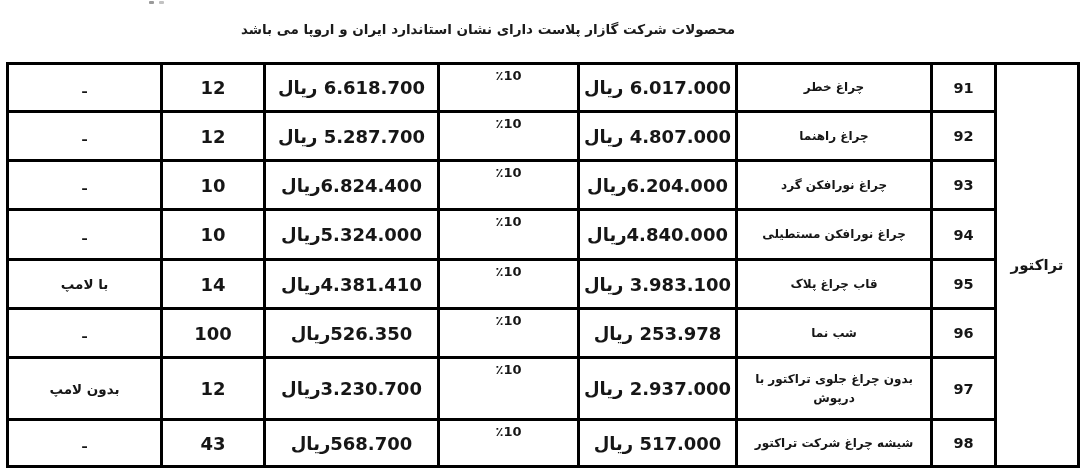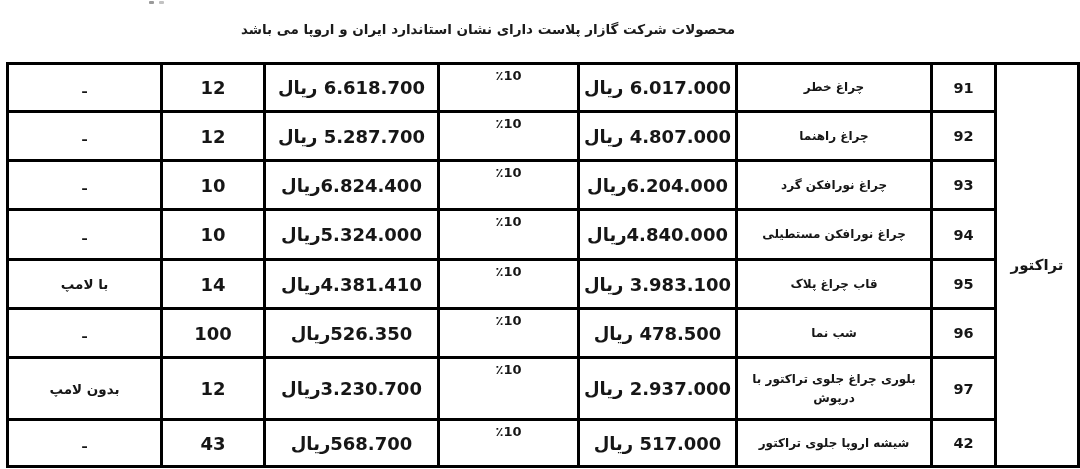--- a/index.html
+++ b/index.html
@@ -114,38 +114,38 @@
       <td class="name">قاب چراغ پلاک</td>
       <td class="price">3.983.100 ریال</td>
       <td class="vat"><span class="pct" dir="ltr">٪10</span></td>
       <td class="price">4.381.410ریال</td>
       <td class="qty">14</td>
       <td class="note">با لامپ</td>
     </tr>
     <tr>
       <td class="num">96</td>
       <td class="name">شب نما</td>
-      <td class="price">478.500 ریال</td>
+      <td class="price">253.978 ریال</td>
       <td class="vat"><span class="pct" dir="ltr">٪10</span></td>
       <td class="price">526.350ریال</td>
       <td class="qty">100</td>
       <td class="note">ـ</td>
     </tr>
     <tr>
       <td class="num">97</td>
-      <td class="name">بلوری چراغ جلوی تراکتور با درپوش</td>
+      <td class="name">بدون چراغ جلوی تراکتور با درپوش</td>
       <td class="price">2.937.000 ریال</td>
       <td class="vat"><span class="pct" dir="ltr">٪10</span></td>
       <td class="price">3.230.700ریال</td>
       <td class="qty">12</td>
       <td class="note">بدون لامپ</td>
     </tr>
     <tr>
-      <td class="num">42</td>
-      <td class="name">شیشه اروپا جلوی تراکتور</td>
+      <td class="num">98</td>
+      <td class="name">شیشه چراغ شرکت تراکتور</td>
       <td class="price">517.000 ریال</td>
       <td class="vat"><span class="pct" dir="ltr">٪10</span></td>
       <td class="price">568.700ریال</td>
       <td class="qty">43</td>
       <td class="note">ـ</td>
     </tr>
   </tbody>
 </table>
 
 </body></html>

